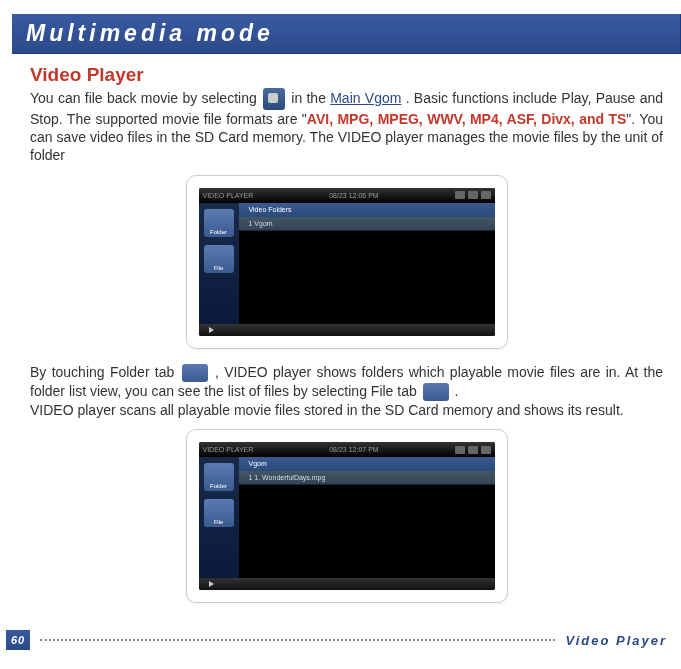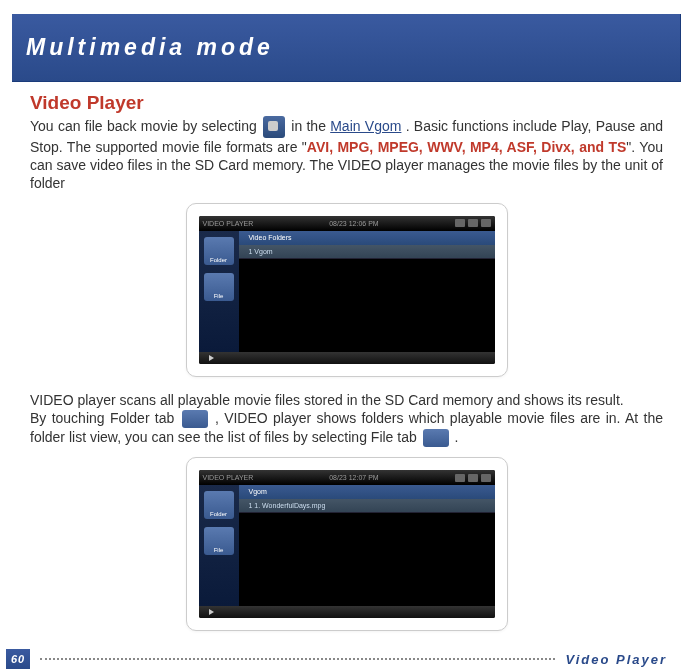--- a/index.html
+++ b/index.html
@@ -8,21 +8,21 @@
     width: 681px;
     height: 669px;
     background: #fff;
     color: #333;
     position: relative;
     overflow: hidden;
   }
   .header-bar {
     background: #2a4a8a;
     background: linear-gradient(#3a5aa0 0%, #2a4a8a 100%);
-    padding: 20px 14px;
+    padding: 6px 14px;
     margin: 14px 0 8px 12px;
     border-bottom: 1px solid #1a3a7a;
     border-right: 1px solid #1a3a7a;
   }
   .header-bar h1 {
     color: #fff;
     font-size: 23px;
     font-style: italic;
     font-weight: bold;
     letter-spacing: 4px;
@@ -163,21 +163,21 @@
     padding-left: 10px;
   }
   .ss-play {
     width: 0; height: 0;
     border-left: 5px solid #ccc;
     border-top: 3px solid transparent;
     border-bottom: 3px solid transparent;
   }
   .footer {
     position: absolute;
-    bottom: 0;
+    bottom: 19px;
     left: 0;
     right: 0;
     display: flex;
     align-items: center;
     padding: 0 14px 0 0;
   }
   .page-badge {
     width: 24px;
     height: 20px;
     background: linear-gradient(#3a5aa0, #2a4a8a);
@@ -240,30 +240,30 @@
         <div class="ss-tab">File</div>
       </div>
       <div class="ss-listbar">Video Folders</div>
       <div class="ss-row">1 Vgom</div>
       <div class="ss-bottombar">
         <div class="ss-play"></div>
       </div>
     </div>
   </div>
 
-  <div class="body-text">VIDEO player scans all playable movie files stored in the SD Card memory and shows its result.</div>
-
   <div class="body-text">
     <span>By touching Folder tab </span>
     <span class="inline-tab-icon"></span>
     <span>, VIDEO player shows folders which playable movie files are in. At the folder list view, you can see the list of files by selecting File tab </span>
     <span class="inline-tab-icon"></span>
     <span> .</span>
   </div>
 
+  <div class="body-text">VIDEO player scans all playable movie files stored in the SD Card memory and shows its result.</div>
+
   <div class="screenshot-frame">
     <div class="screenshot">
       <div class="ss-topbar">
         <span>VIDEO PLAYER</span>
         <span>08/23   12:07 PM</span>
         <span class="ss-icons">
           <span class="ss-icon"></span>
           <span class="ss-icon"></span>
           <span class="ss-icon"></span>
         </span>

